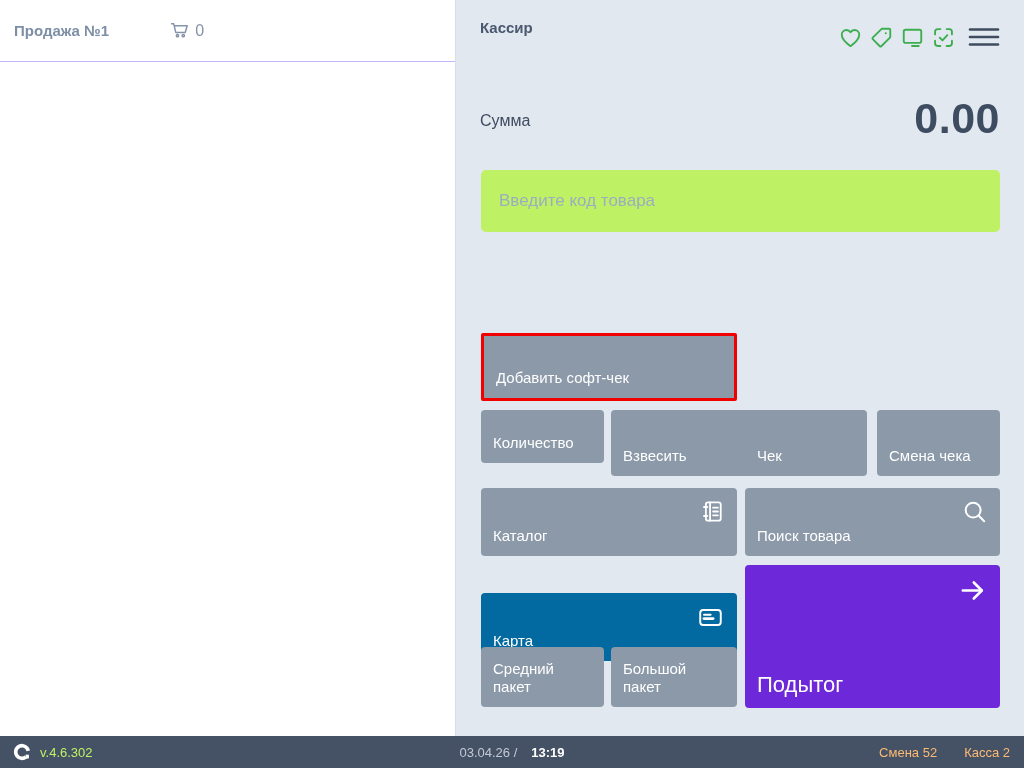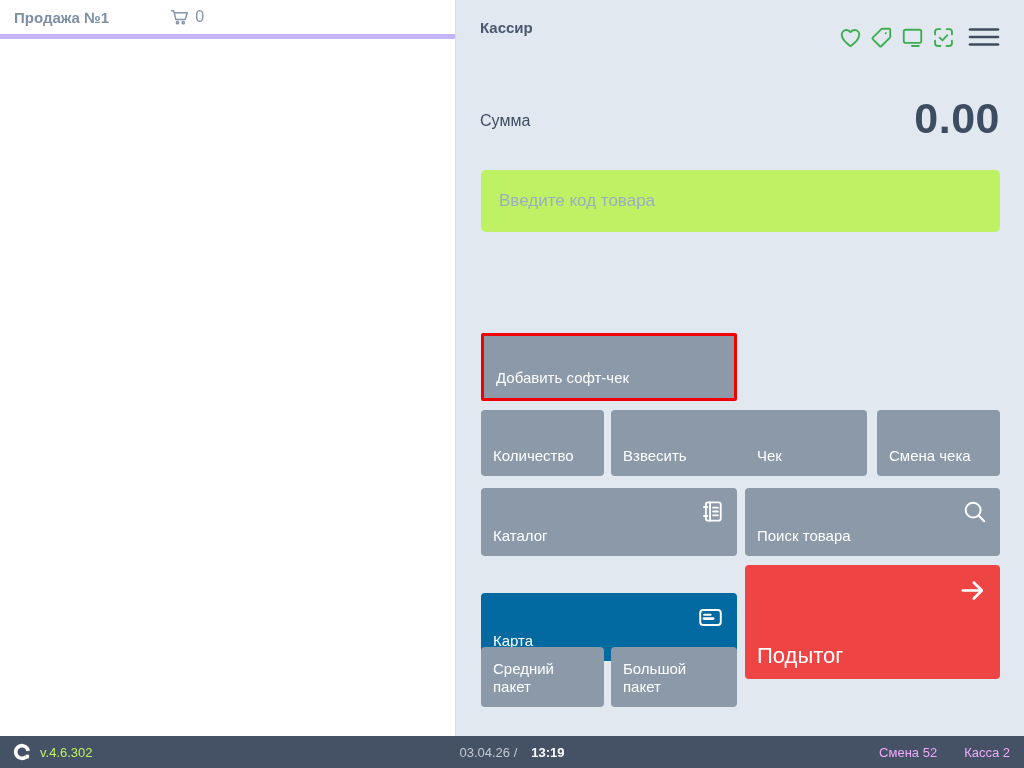--- a/index.html
+++ b/index.html
@@ -9,21 +9,21 @@
     background:#fff; position:relative; overflow:hidden;
   }
   .app { position:absolute; inset:0; }
 
   
   .left-panel {
     position:absolute; left:0; top:0; width:456px; height:736px;
     background:#ffffff; border-right:1px solid #d8dee6;
   }
   .left-header {
-    height:39px; border-bottom:5px solid #c4b5fd;
+    height:62px; border-bottom:1px solid #c4b5fd;
     display:flex; align-items:center; padding:17px 14px;
   }
   .sale-title { color:#7d8fa5; font-weight:bold; font-size:15px; }
   .cart-group {
     display:flex; align-items:center; gap:5px; margin-left:60px;
     color:#8494a9; cursor:pointer;
   }
   .cart-count { font-size:16px; color:#8494a9; }
 
   
@@ -67,46 +67,46 @@
     position:absolute; border:none; border-radius:4px;
     background:#8b99a9; color:#ffffff;
     font-family:inherit; font-size:15px; text-align:left;
     display:flex; align-items:flex-end;
     padding:10px 12px; cursor:pointer; line-height:1.25;
   }
   .pbtn .corner-icon { position:absolute; top:10px; right:12px; }
 
   .btn-softcheck { left:25px;  top:333px; width:256px; height:68px;
                    border:3px solid #f20000; border-radius:2px; }
-  .btn-quantity  { left:25px;  top:410px; width:123px; height:66px; }
+  .btn-quantity  { left:25px;  top:410px; width:123px; height:53px; }
   .btn-weigh     { left:155px; top:410px; width:144px; height:66px; }
   .btn-receipt   { left:289px; top:410px; width:122px; height:66px; }
   .btn-cancel    { left:421px; top:410px; width:123px; height:66px; }
   .btn-catalog   { left:25px;  top:488px; width:256px; height:68px; }
   .btn-search    { left:289px; top:488px; width:255px; height:68px; }
   .btn-card      { left:25px;  top:565px; width:256px; height:68px; background:#0369a1;margin-top:28px; }
-  .btn-subtotal  { left:289px; top:565px; width:255px; height:114px;
-                   background:#ef4444; font-size:22px; }
+  .btn-subtotal  { left:289px; top:565px; width:255px; height:143px;
+                   background:#6d28d9; font-size:22px; }
   .btn-midbag    { left:25px;  top:647px; width:123px; height:60px; }
   .btn-bigbag    { left:155px; top:647px; width:126px; height:60px; }
 
   
   .status-bar {
     position:absolute; left:0; top:736px; width:1024px; height:32px;
     background:#455165; display:flex; align-items:center;
     color:#c3cad5; font-size:13px;
   }
   .sb-left { display:flex; align-items:center; gap:8px; padding-left:12px; }
   .sb-version { color:#bef264; }
   .sb-center {
     position:absolute; left:50%; transform:translateX(-50%);
     display:flex; align-items:center; gap:14px;
   }
   .sb-time { color:#ffffff; font-weight:bold; }
-  .sb-right { margin-left:auto; display:flex; gap:27px; padding-right:14px; color:#f0abfc; }
+  .sb-right { margin-left:auto; display:flex; gap:27px; padding-right:14px; color:#fdba74; }
 
   svg { display:block; }
 </style>
 </head>
 <body>
 
 <div class="app">
 
   <div class="left-panel">
     <div class="left-header">

